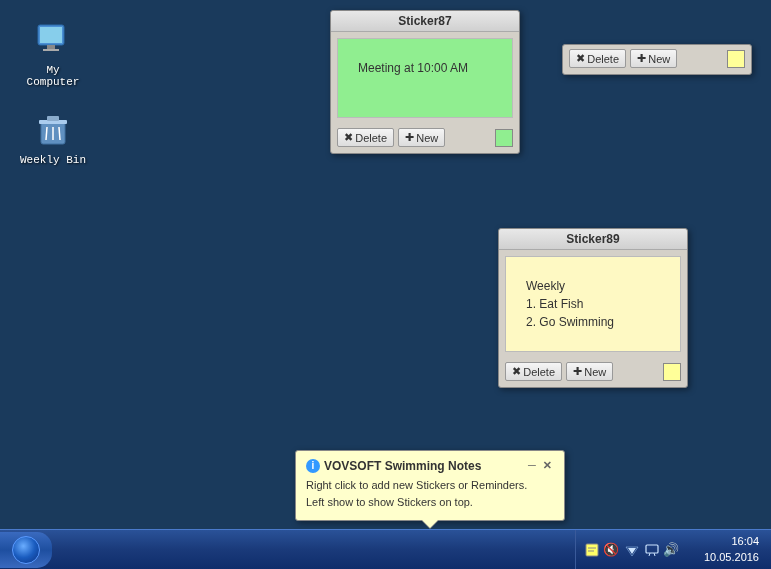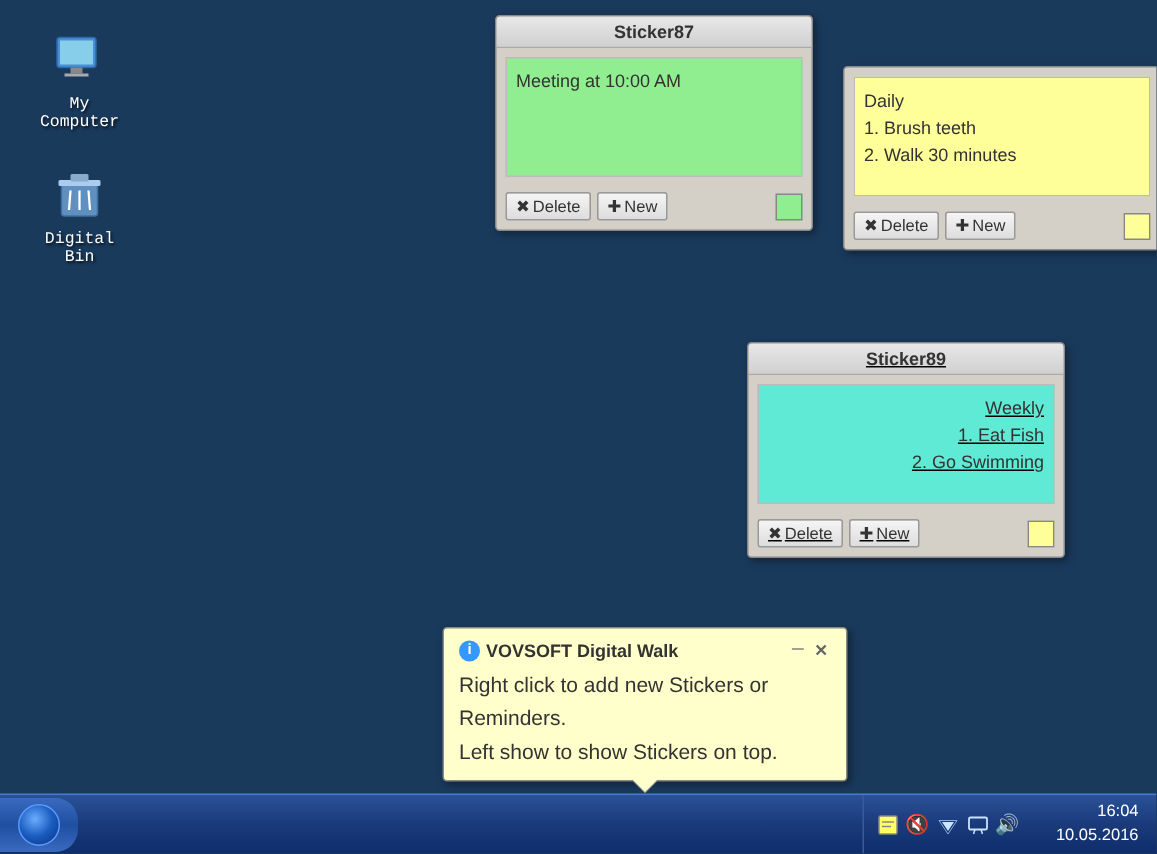--- a/index.html
+++ b/index.html
@@ -38,54 +38,53 @@
       font-family: Liberation Mono, monospace;
     }
 
     
     .sticker {
       position: absolute;
       background: #d4d0c8;
       border: 1px solid #888;
       box-shadow: 2px 2px 6px rgba(0,0,0,0.4);
       border-radius: 3px;
-      width: 212px;
+      width: 190px;
     }
 
     .sticker-title-bar {
       background: linear-gradient(to bottom, #e8e8e8, #d0d0d0);
       border-bottom: 1px solid #aaa;
       padding: 3px 6px;
       font-size: 12px;
       font-weight: bold;
       color: #333;
       text-align: center;
       border-radius: 3px 3px 0 0;
     }
 
     .sticker-content {
       margin: 6px;
       min-height: 80px;
-      padding: 6px;
+      padding: 20px;
       font-size: 12px;
       color: #333;
       border: 1px solid #bbb;
     }
 
     .sticker87-content {
       background: #90ee90;
     }
 
     .sticker88-content {
       background: #ffff99;
     }
 
     .sticker89-content {
-      background: #5eead4;
-      text-align: right;
+      background: #fef9c3;
     }
 
     .sticker-footer {
       display: flex;
       align-items: center;
       gap: 4px;
       padding: 4px 6px 6px;
     }
 
     .sticker-btn {
@@ -238,21 +237,21 @@
     }
 
     .tooltip-close {
       font-size: 11px;
       color: #666;
       cursor: pointer;
       padding: 0 2px;
     }
 
     .tooltip-body {
-      font-size: 14px;
+      font-size: 11px;
       color: #333;
       line-height: 1.6;
     }
 
     .info-icon {
       width: 14px;
       height: 14px;
       background: #3399ff;
       border-radius: 50%;
       color: white;
@@ -282,21 +281,21 @@
   <div class="icon-img">
     <svg width="40" height="40" viewBox="0 0 40 40">
       <rect x="8" y="12" width="24" height="22" rx="2" fill="#6090c0" stroke="#4070a0" stroke-width="1"></rect>
       <rect x="6" y="10" width="28" height="4" rx="1" fill="#aaccee"></rect>
       <rect x="14" y="6" width="12" height="5" rx="1" fill="#8aabcc"></rect>
       <line x1="14" y1="17" x2="13" y2="30" stroke="#fff" stroke-width="1.5"></line>
       <line x1="20" y1="17" x2="20" y2="30" stroke="#fff" stroke-width="1.5"></line>
       <line x1="26" y1="17" x2="27" y2="30" stroke="#fff" stroke-width="1.5"></line>
     </svg>
   </div>
-  <span class="icon-label">Digital Bin</span>
+  <span class="icon-label">Weekly Bin</span>
 </div>
 
 <div class="sticker" style="top:10px;left:330px;">
   <div class="sticker-title-bar">Sticker87</div>
   <div class="sticker-content sticker87-content">
     <span class="note-text">Meeting at 10:00 AM</span>
   </div>
   <div class="sticker-footer">
     <button class="sticker-btn">
       <span>✖</span>
@@ -304,39 +303,34 @@
     </button>
     <button class="sticker-btn">
       <span>✚</span>
       <span>New</span>
     </button>
     <div class="color-swatch" style="background:#90ee90;"></div>
   </div>
 </div>
 
 <div class="sticker" style="top:44px;left:562px;">
-  <div class="sticker-content sticker88-content">
-    <span class="note-text">Daily
-1. Brush teeth
-2. Walk 30 minutes</span>
-  </div>
   <div class="sticker-footer">
     <button class="sticker-btn">
       <span>✖</span>
       <span>Delete</span>
     </button>
     <button class="sticker-btn">
       <span>✚</span>
       <span>New</span>
     </button>
     <div class="color-swatch" style="background:#ffff99;"></div>
   </div>
 </div>
 
-<div class="sticker" style="top:228px;left:498px;text-decoration:underline;">
+<div class="sticker" style="top:228px;left:498px;">
   <div class="sticker-title-bar">Sticker89</div>
   <div class="sticker-content sticker89-content">
     <span class="note-text">Weekly
 1. Eat Fish
 2. Go Swimming</span>
   </div>
   <div class="sticker-footer">
     <button class="sticker-btn">
       <span>✖</span>
       <span>Delete</span>
@@ -346,21 +340,21 @@
       <span>New</span>
     </button>
     <div class="color-swatch" style="background:#ffff99;"></div>
   </div>
 </div>
 
 <div class="tooltip-popup">
   <div class="tooltip-title">
     <div class="tooltip-title-left">
       <div class="info-icon">i</div>
-      <span>VOVSOFT Digital Walk</span>
+      <span>VOVSOFT Swimming Notes</span>
     </div>
     <div class="tooltip-title-icons">
       <span class="tooltip-close">─</span>
       <span class="tooltip-close">✕</span>
     </div>
   </div>
   <div class="tooltip-body">
     <div>Right click to add new Stickers or Reminders.</div>
     <div>Left show to show Stickers on top.</div>
   </div>

